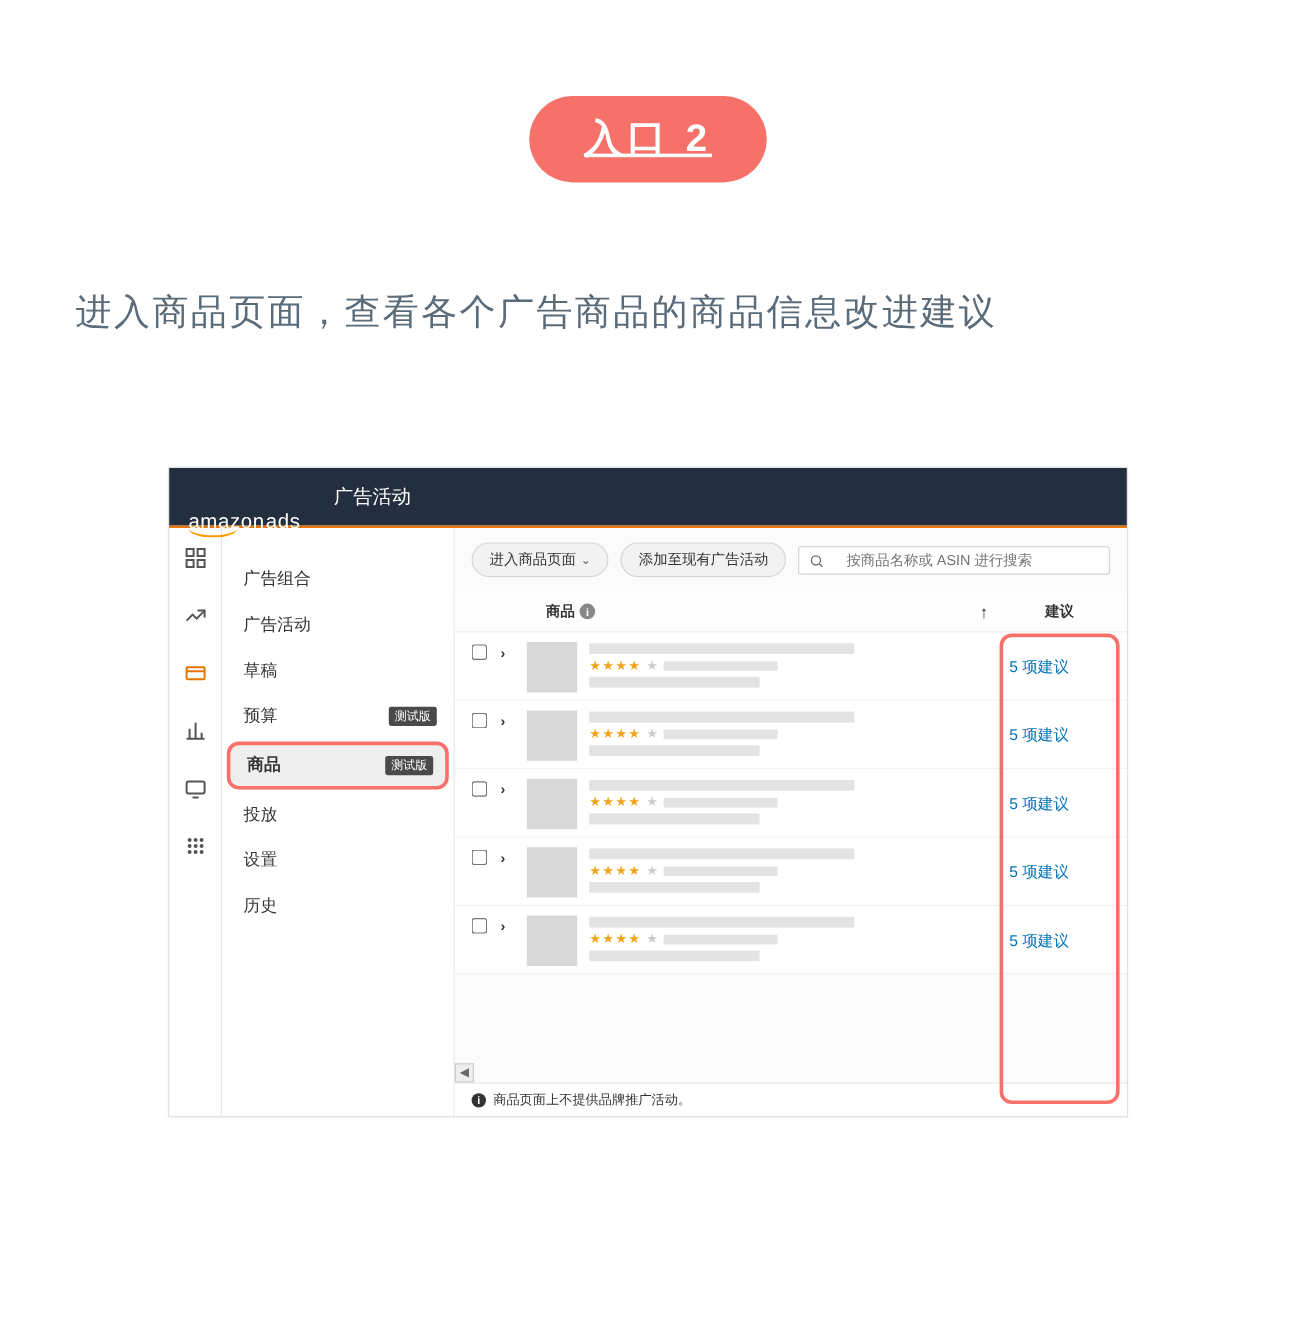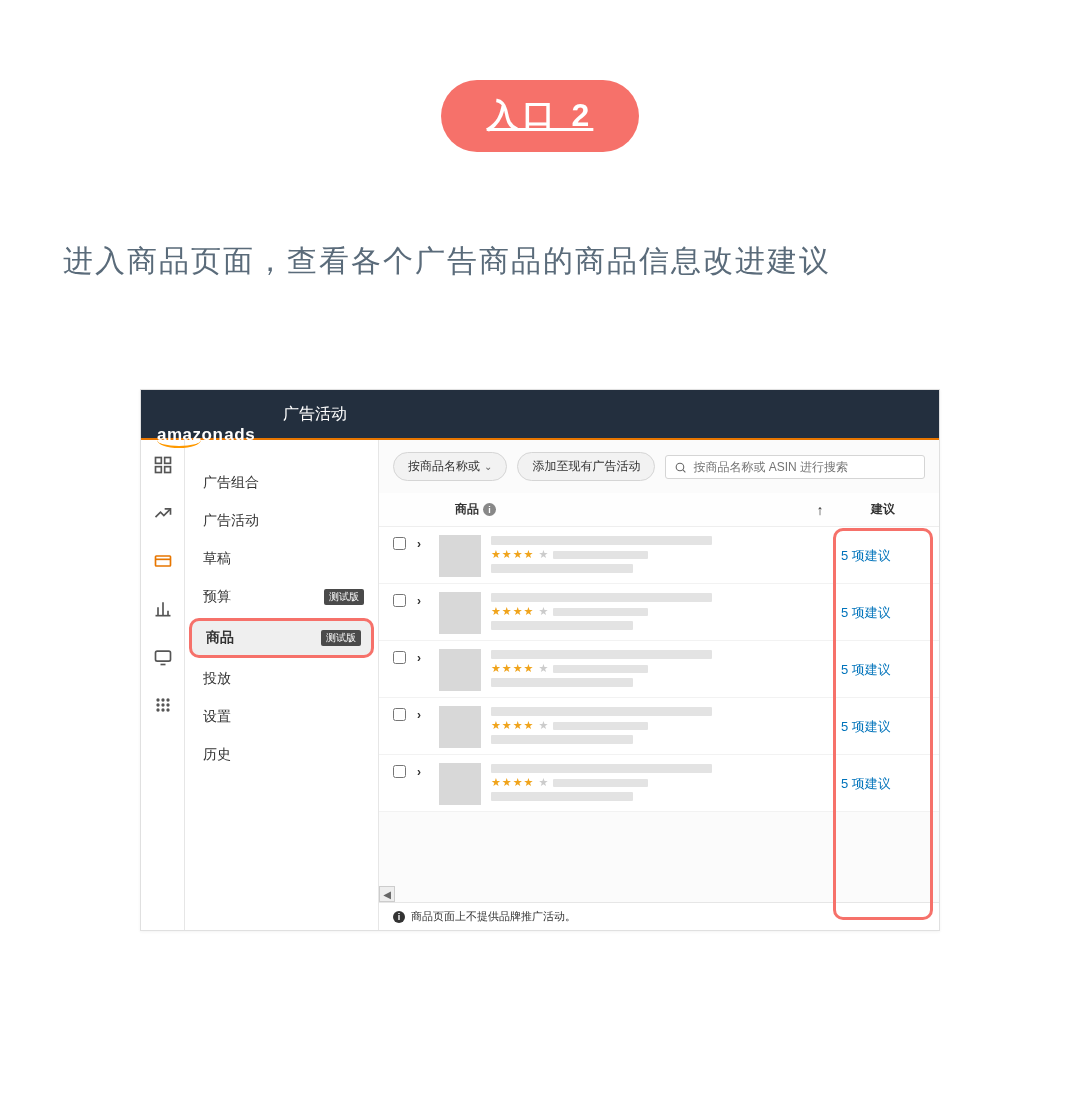--- a/index.html
+++ b/index.html
@@ -40,21 +40,21 @@
   }
   .topbar {
     background: #232f3e;
     color: #fff;
     display: flex;
     align-items: center;
     height: 48px;
     padding: 0 16px;
     font-size: 16px;
   }
-  .brand { display: flex; align-items: flex-start; font-weight: 700; letter-spacing: 0.5px; margin-top: 41px; }
+  .brand { display: flex; align-items: flex-start; font-weight: 400; letter-spacing: 0.5px; margin-top: 41px; }
   .brand .amazon { color: #fff; font-size: 17px; position: relative; }
   .brand .amazon::after {
     content: "";
     position: absolute;
     left: 0; right: 22px; bottom: -3px;
     height: 6px;
     border-bottom: 2px solid #ff9900;
     border-radius: 0 0 50% 50% / 0 0 100% 100%;
   }
   .brand .ads { color: #fff; font-size: 17px; margin-left: 1px; }
@@ -134,21 +134,21 @@
   .search {
     flex: 1;
     display: flex;
     align-items: flex-end;
     border: 1px solid #d5d5d5;
     border-radius: 3px;
     background: #fff;
     padding: 4px 8px;
     font-size: 12px;
     color: #888;
-    gap: 6px;
+    gap: 18px;
   }
   .search svg { width: 13px; height: 13px; color: #666; flex-shrink: 0; }
   .search input {
     border: none; outline: none; flex: 1; font-size: 12px;
     background: transparent;
   }
   .thead {
     display: flex;
     align-items: center;
     padding: 8px 14px;
@@ -323,21 +323,21 @@
           <span>设置</span>
         </div>
         <div class="nav-item">
           <span>历史</span>
         </div>
       </div>
 
       <div class="main">
         <div class="toolbar">
           <span class="btn">
-            <span>按商品名称或</span>
+            <span>进入商品页面</span>
             <span class="chev">⌄</span>
           </span>
           <span class="btn">
             <span>添加至现有广告活动</span>
           </span>
           <div class="search">
             <svg viewBox="0 0 24 24" fill="none" stroke="currentColor" stroke-width="2">
                 <circle cx="11" cy="11" r="7"></circle>
                 <line x1="21" y1="21" x2="16.5" y2="16.5"></line>
               </svg>

